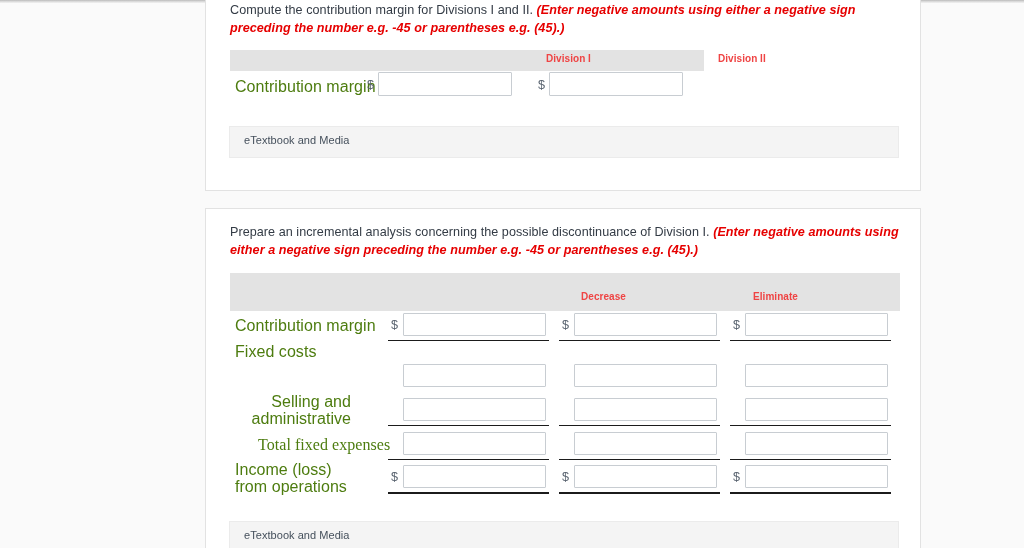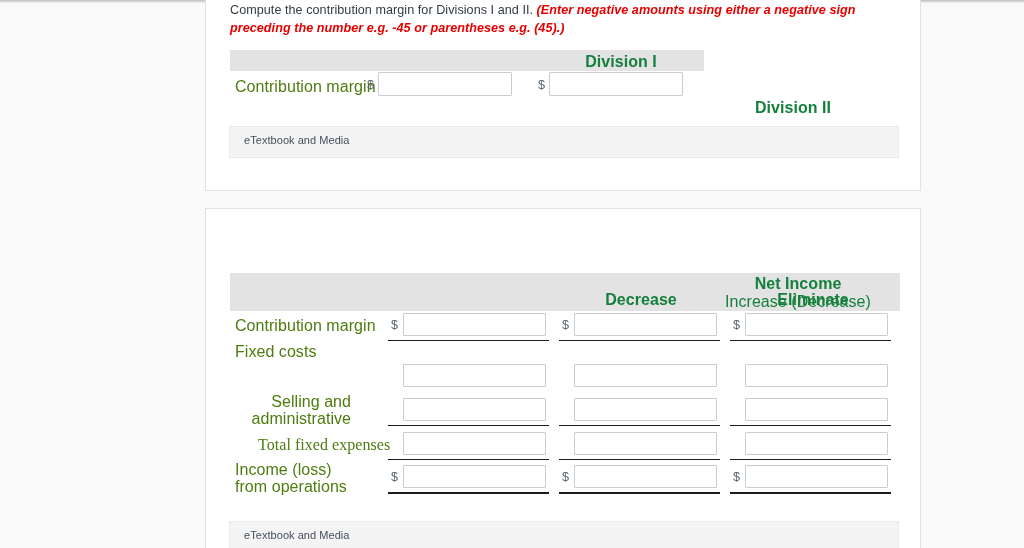--- a/index.html
+++ b/index.html
@@ -64,24 +64,23 @@
     font-weight: bold;
   }
 
   .hdr-bar {
     position: absolute;
     background: #e3e3e3;
   }
 
   .hdr-label {
     position: absolute;
-    text-align: center;
-    font-size: 16px;
+    font-size: 10px;
     font-weight: bold;
-    color: #15803d;
+    color: #ef4444;
     letter-spacing: 0.05px;
   }
 
   .hdr-label .sub {
     display: block;
     font-weight: normal;
   }
 
   .row-label {
     position: absolute;
@@ -142,49 +141,46 @@
 <div id="root">
 
   <div class="top-edge"></div>
 
   <div class="card" id="card-1">
 
     <div class="prompt" style="top:8px;"><span>Compute the contribution margin for Divisions I and II. </span><span class="hint">(Enter negative amounts using either a negative sign preceding the number e.g. -45 or parentheses e.g. (45).)</span></div>
 
     <div class="hdr-bar" style="left:24px; top:56px; width:474px; height:21px;"></div>
     <div class="hdr-label" style="left:340px; top:59px; width:150px;">Division I</div>
-    <div class="hdr-label" style="left:512px; top:59px; width:150px;margin-top:46px;">Division II</div>
+    <div class="hdr-label" style="left:512px; top:59px; width:150px;">Division II</div>
 
     <div class="row-label" style="left:29px; top:85px; width:150px;">Contribution margin</div>
 
     <div class="dollar" style="left:161px; top:84px;">$</div>
     <input class="cell-input" style="left: 172px; top: 78px; width: 134px; height: 24px;" type="text" placeholder="">
 
     <div class="dollar" style="left:332px; top:84px;">$</div>
     <input class="cell-input" style="left: 343px; top: 78px; width: 134px; height: 24px;" type="text" placeholder="">
 
     <div class="etextbook" style="top:132px;">
       <span>eTextbook and Media</span>
     </div>
 
   </div>
 
   <div class="card" id="card-2">
 
+    <div class="prompt" style="top:15px;"><span>Prepare an incremental analysis concerning the possible discontinuance of Division I. </span><span class="hint">(Enter negative amounts using either a negative sign preceding the number e.g. -45 or parentheses e.g. (45).)</span></div>
 
     <div class="hdr-bar" style="left:24px; top:64px; width:670px; height:38px;"></div>
 
     <div class="hdr-label" style="left:375px; top:82px; width:120px;">Decrease</div>
 
     <div class="hdr-label" style="left:547px; top:82px; width:120px;">Eliminate</div>
 
-    <div class="hdr-label" style="left:512px; top:66px; width:160px;">
-      <span>Net Income</span>
-      <span class="sub">Increase (Decrease)</span>
-    </div>
 
     <div class="row-label" style="left:29px; top:109px; width:160px;">Contribution margin</div>
 
     <div class="dollar" style="left:185px; top:109px;">$</div>
     <input class="cell-input" style="left: 197px; top: 104px; width: 143px; height: 23px;" type="text" placeholder="">
 
     <div class="dollar" style="left:356px; top:109px;">$</div>
     <input class="cell-input" style="left: 368px; top: 104px; width: 143px; height: 23px;" type="text" placeholder="">
 
     <div class="dollar" style="left:527px; top:109px;">$</div>

